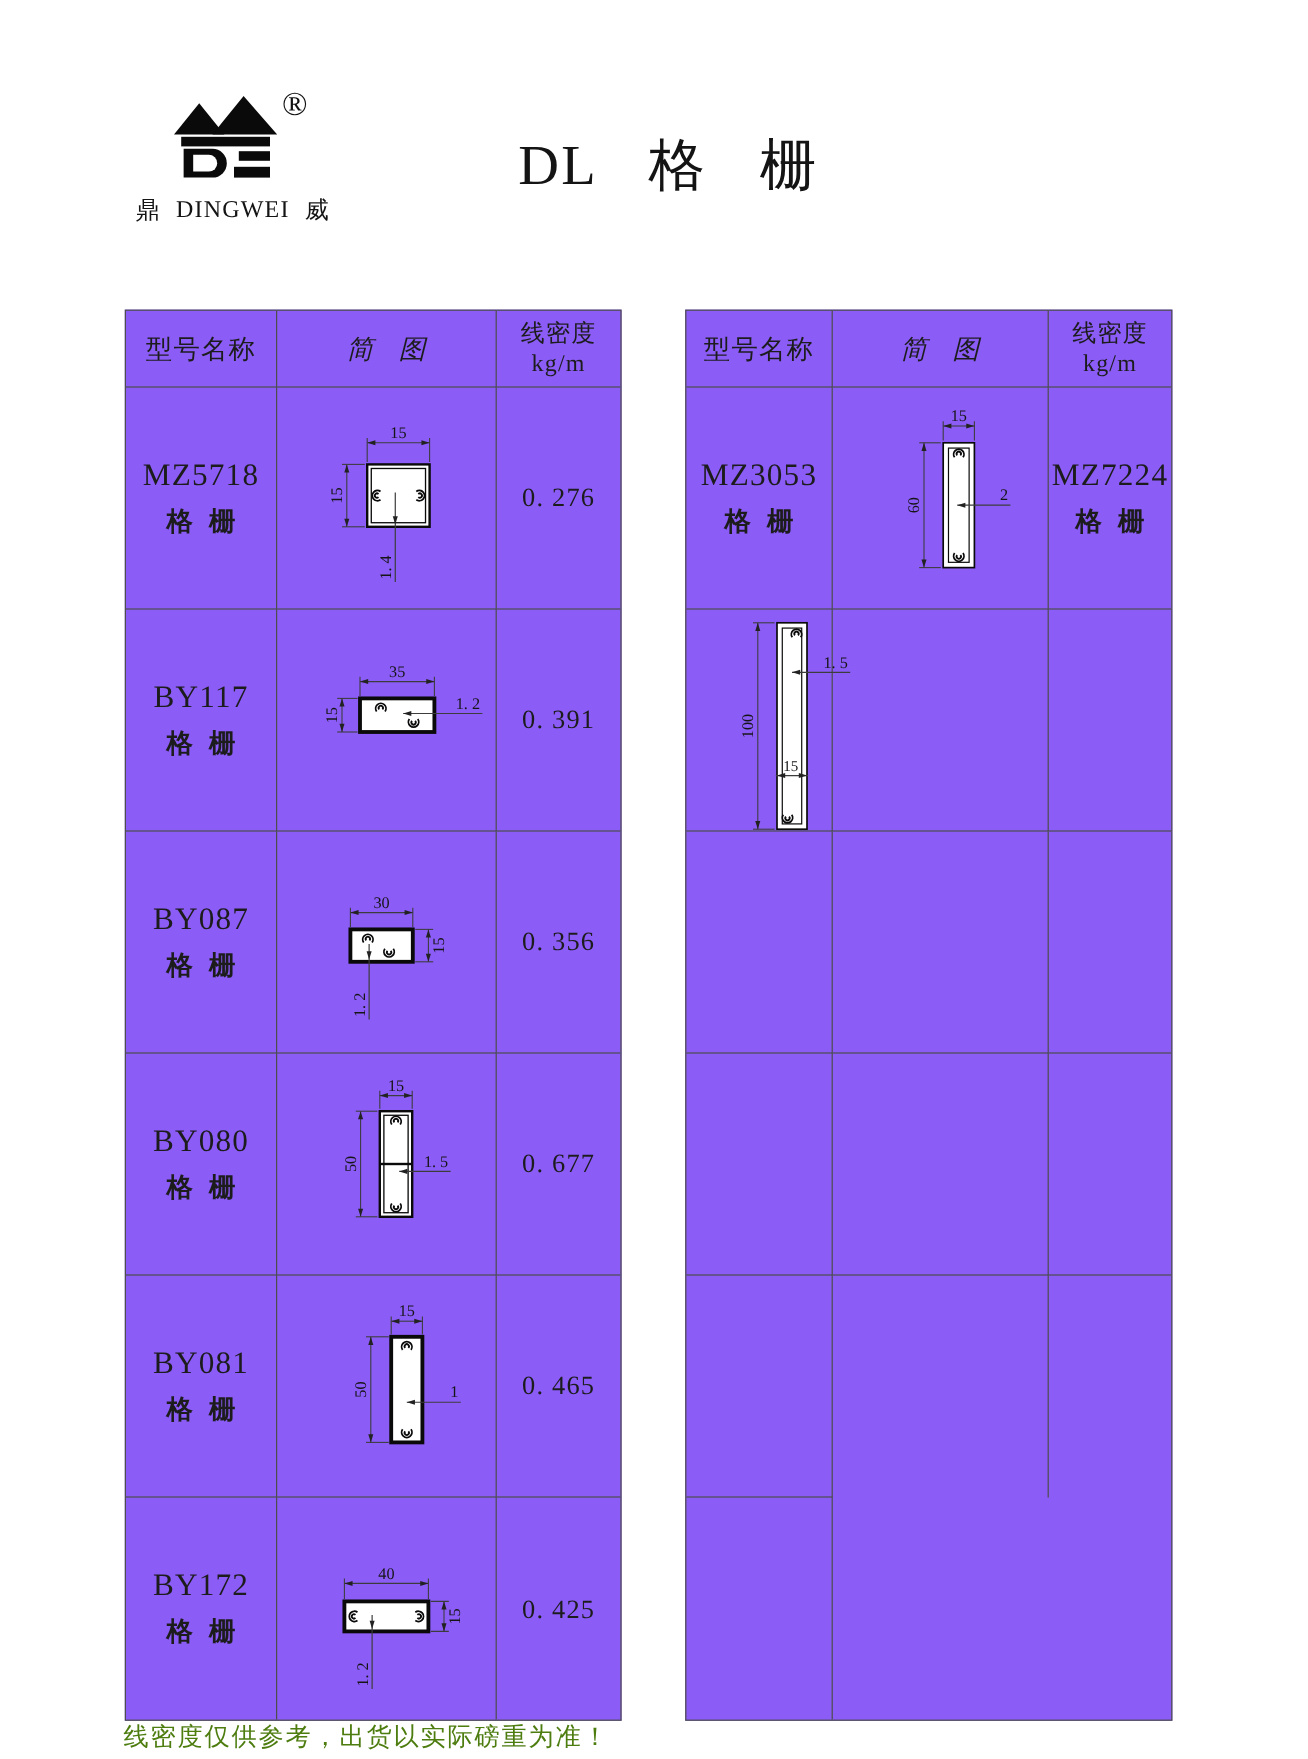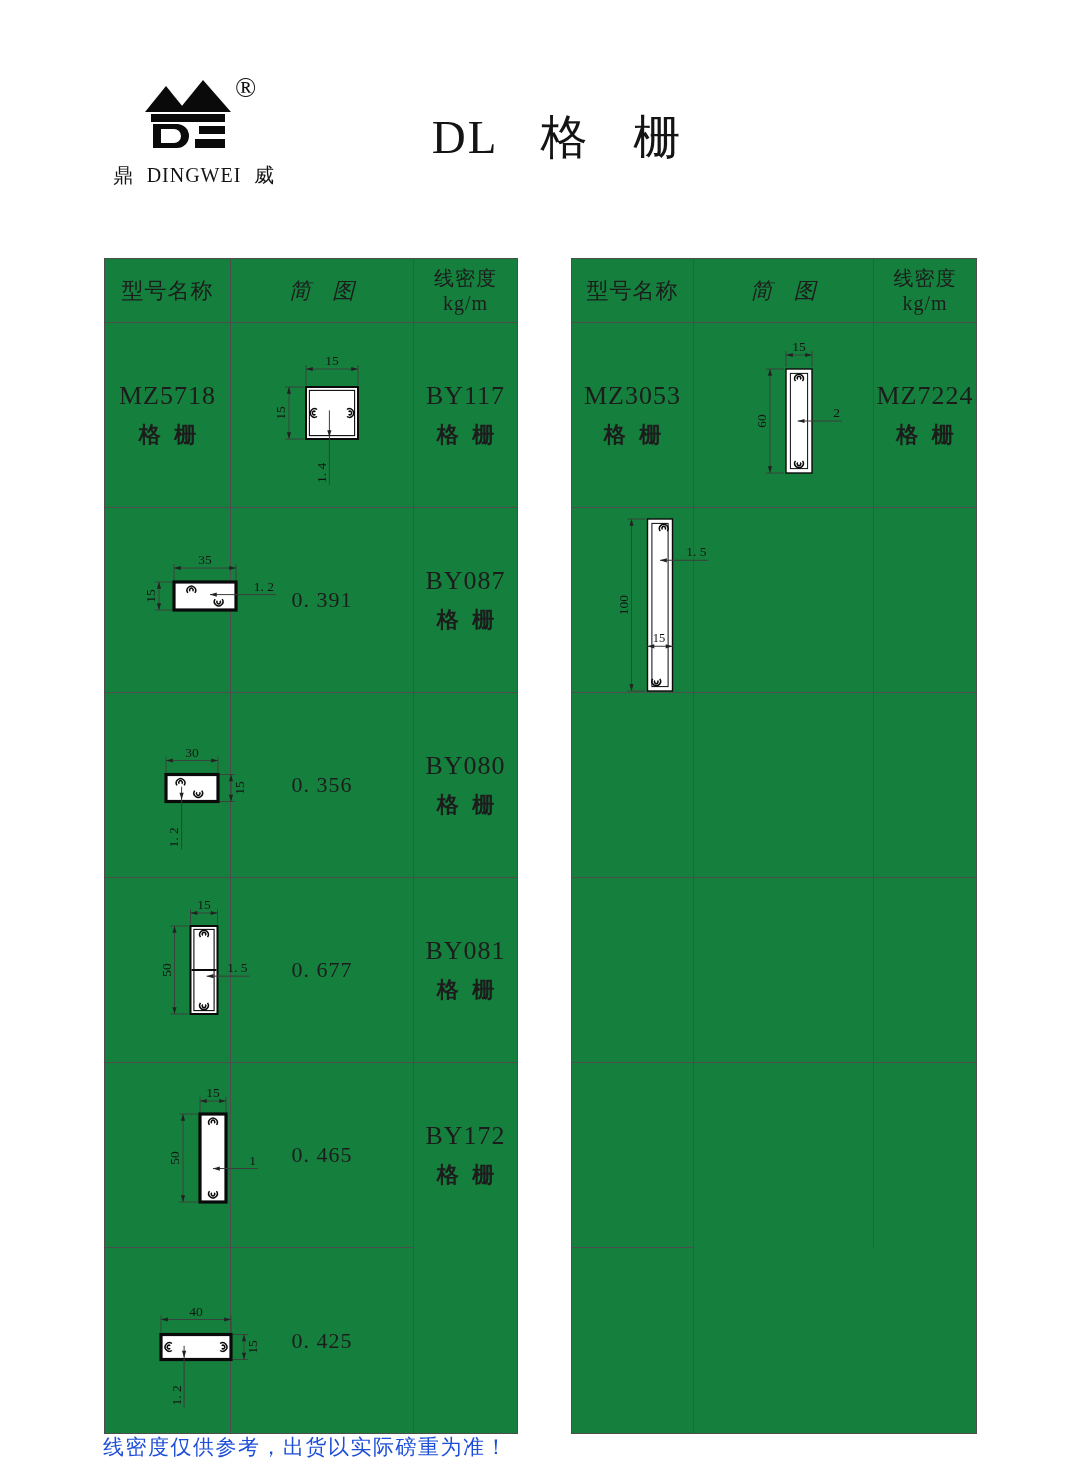--- a/index.html
+++ b/index.html
@@ -10,40 +10,40 @@
   .logo-wrap{position:absolute;left:113px;top:74px;width:162px;height:118px;}
   .logo-svg{position:absolute;left:30px;top:6px;width:90px;height:70px;}
   .reg-mark{position:absolute;left:122px;top:-2px;font-size:28px;color:#111;}
   .logo-caption{position:absolute;left:0;top:88px;width:162px;display:flex;
                 justify-content:space-between;align-items:center;font-size:20px;
                 letter-spacing:1px;color:#141414;white-space:nowrap;}
   .page-title{position:absolute;left:0;top:94px;width:1090px;margin:12px;text-align:center;
               font-size:47px;font-weight:400;word-spacing:30px;letter-spacing:2px;color:#141414;}
 
   
-  .cat-table{position:absolute;display:grid;border:1px solid #4d4d4d;background:#15803d;}
+  .cat-table{position:absolute;display:grid;border:1px solid #4d4d4d;background:#8b5cf6;}
   #left-table{left:104px;top:258px;grid-template-columns:126px 183px 103px;
               grid-template-rows:64px repeat(6,185px);}
   #right-table{left:571px;top:258px;grid-template-columns:122px 180px 102px;
                grid-template-rows:64px repeat(6,185px);}
   .cell{position:relative;border-right:1px solid #4d4d4d;border-bottom:1px solid #4d4d4d;
         display:flex;flex-direction:column;align-items:center;justify-content:center;}
   .cat-table > .cell:nth-child(3n){border-right:none;}
   .cat-table > .cell:nth-last-child(-n+3){border-bottom:none;}
   .hdr{font-size:22px;letter-spacing:1px;line-height:1.25;}
   .hdr-diagram{word-spacing:14px;font-style:italic;}
   .hdr-density{font-size:20px;}
   .model-code{font-size:26px;letter-spacing:1px;}
   .model-type{font-size:22px;margin-top:9px;word-spacing:8px;font-weight:bold;}
   .density{font-size:22px;letter-spacing:1px;}
   .diag{position:absolute;left:0;top:0;width:100%;height:100%;overflow:visible;}
 
   
   .footer-note{position:absolute;left:103px;top:1433px;font-size:21px;
-               letter-spacing:1.5px;color:#1d4ed8;}
+               letter-spacing:1.5px;color:#4d7c0f;}
 </style>
 </head>
 <body>
 
 <div class="page">
 
   <div class="logo-wrap">
     <svg class="logo-svg" viewBox="0 0 90 70">
       <polygon points="2,32 23,6 44,32" fill="#0a0a0a"></polygon>
       <polygon points="34,32 60,0 88,32" fill="#0a0a0a"></polygon>
@@ -90,20 +90,23 @@
           <line x1="73" y1="64" x2="54" y2="64" stroke="#3c3c3c" stroke-width="0.9"></line>
           <line x1="73" y1="116" x2="54" y2="116" stroke="#3c3c3c" stroke-width="0.9"></line>
           <line x1="58" y1="64" x2="58" y2="116" stroke="#3c3c3c" stroke-width="0.9"></line>
           <path d="M0,0L6.8,2.1L6.8,-2.1Z" fill="#222" transform="translate(58,64) rotate(90)"></path>
           <path d="M0,0L6.8,2.1L6.8,-2.1Z" fill="#222" transform="translate(58,116) rotate(-90)"></path>
           <text fill="#151515" text-anchor="middle" font-size="13.5" font-family="&quot;Liberation Serif&quot;,&quot;DejaVu Serif&quot;,serif" transform="translate(54,90) rotate(-90)">15</text>
           <line x1="98.4" y1="87.4" x2="98.4" y2="162" stroke="#3c3c3c" stroke-width="1"></line>
           <path d="M0,0L6.8,2.1L6.8,-2.1Z" fill="#222" transform="translate(98.4,114) rotate(-90)"></path>
           <text fill="#151515" text-anchor="start" font-size="13.5" font-family="&quot;Liberation Serif&quot;,&quot;DejaVu Serif&quot;,serif" transform="translate(94.9,160) rotate(-90)">1. 4</text>
         </svg>
+      </div>
+    <div class="cell">
+      <span class="density">0. 276</span>
       </div>
 
     <div class="cell">
       <span class="model-code">BY117</span>
       <span class="model-type">格 栅</span>
       </div>
     <div class="cell">
       <svg class="diag">
           <rect x="69" y="74" width="62" height="28" fill="#fff" stroke="#0a0a0a" stroke-width="3.2"></rect>
           <path d="M3.1,-3.5 A4.3,4.3 0 1 0 3.1,3.5 M1.4,-1.3 A1.8,1.8 0 1 0 1.4,1.3" fill="none" stroke="#0a0a0a" stroke-width="1.5" transform="translate(86.36,81.8) rotate(90)"></path>

